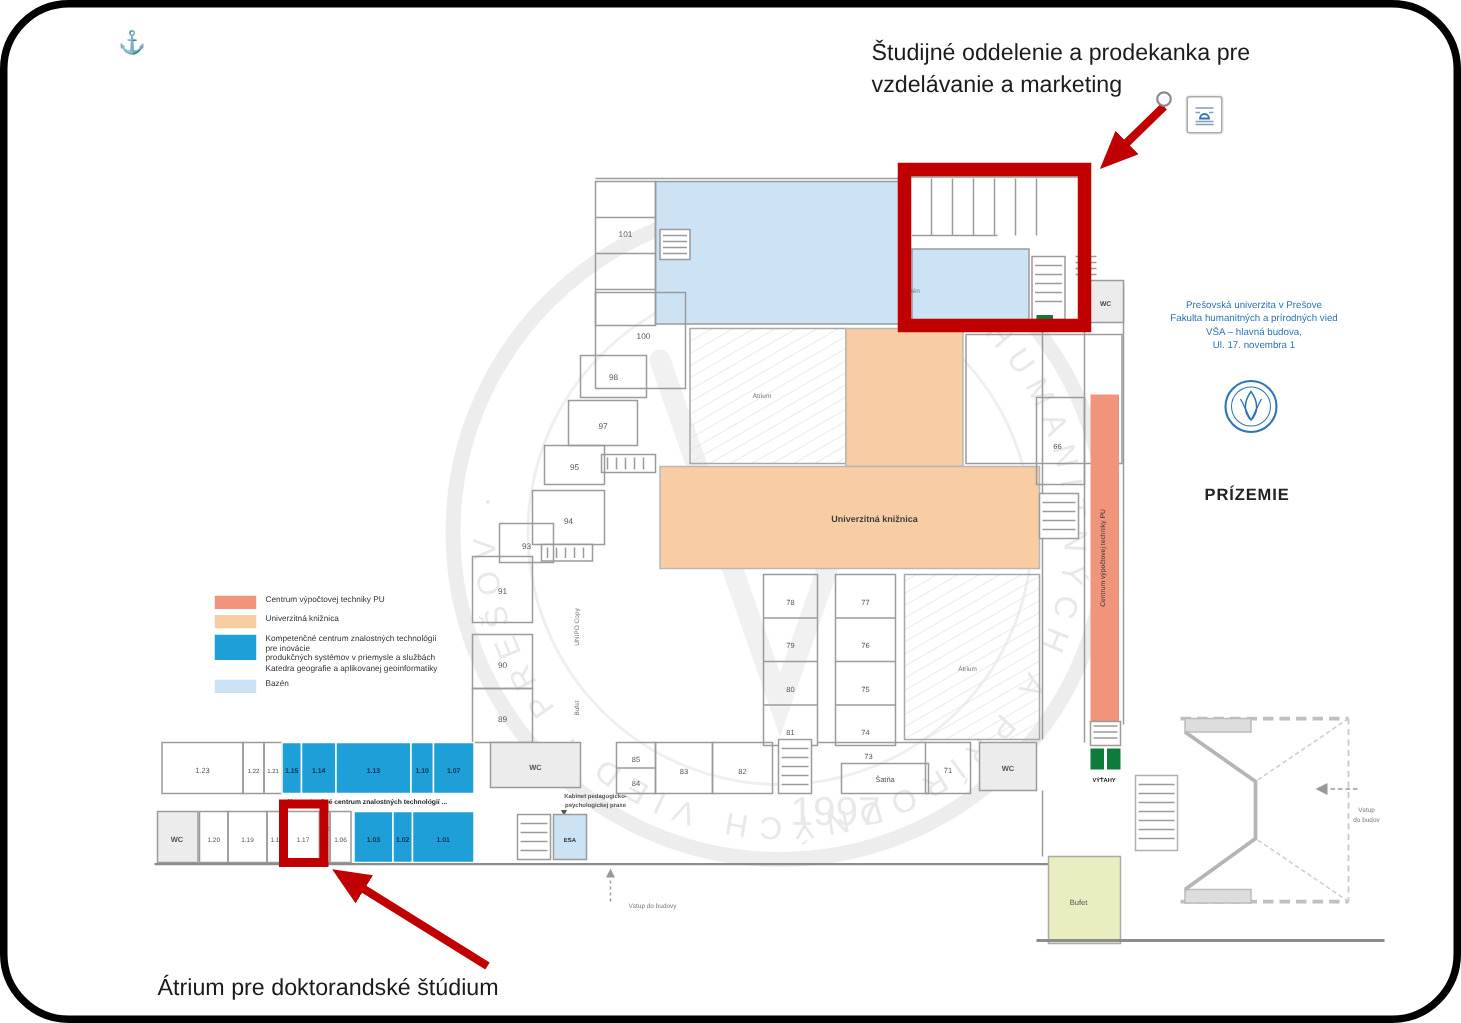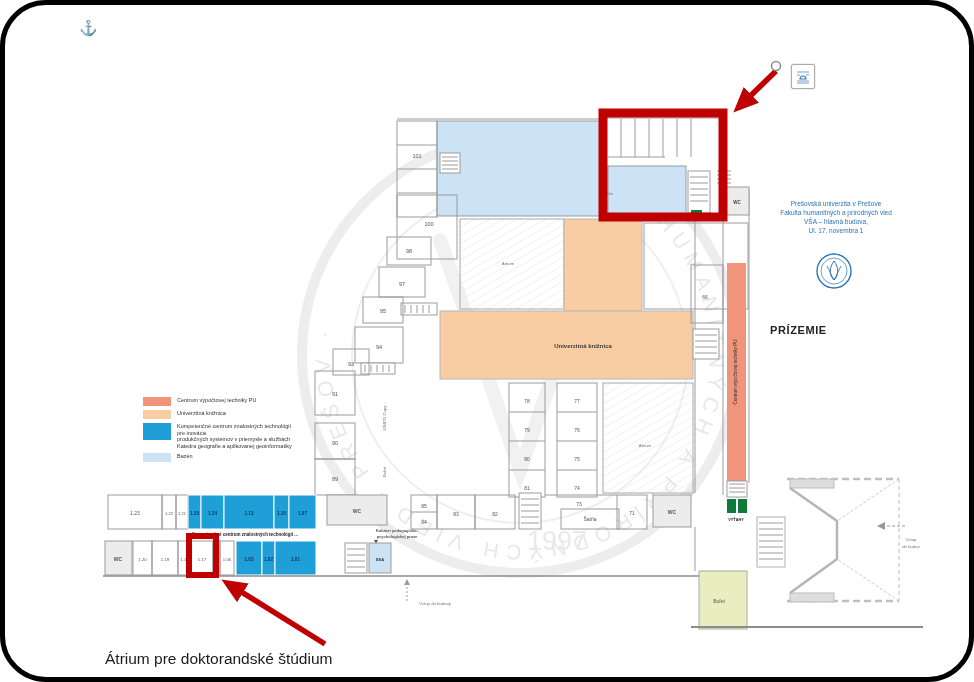--- a/index.html
+++ b/index.html
@@ -25,20 +25,24 @@
   .wallg{fill:#ECECEC;stroke:#9b9b9b;stroke-width:1;}
   .ln{stroke:#9b9b9b;stroke-width:1;fill:none;}
 </style>
 </head>
 <body>
 
 <div class="frame">
 
   <div class="abs anchor" style="left:74px;top:14px;">⚓</div>
 
+  <div class="abs callout" style="left:576px;top:20px;width:360px;">
+    <div>Študijné oddelenie a prodekanka pre</div>
+    <div>vzdelávanie a marketing</div>
+  </div>
 
   <div class="abs lo-icon" style="left:786px;top:59px;">
     <svg width="16" height="16">
       <line x1="2" y1="3" x2="14" y2="3" stroke="#7f9cc0" stroke-width="1"></line>
       <line x1="2" y1="6" x2="5" y2="6" stroke="#7f9cc0" stroke-width="1"></line>
       <line x1="11" y1="6" x2="14" y2="6" stroke="#7f9cc0" stroke-width="1"></line>
       <path d="M5,10 A3,3 0 0 1 11,10 Z" fill="none" stroke="#2E74B5" stroke-width="1.2"></path>
       <line x1="2" y1="12" x2="14" y2="12" stroke="#7f9cc0" stroke-width="1"></line>
       <line x1="2" y1="14" x2="14" y2="14" stroke="#7f9cc0" stroke-width="1"></line>
     </svg>
@@ -55,21 +59,21 @@
 
   <div class="abs" style="left:810px;top:247px;">
     <svg width="38" height="38">
       <circle cx="19" cy="19" r="17" fill="#fff" stroke="#2E74B5" stroke-width="1.4"></circle>
       <circle cx="19" cy="19" r="13" fill="none" stroke="#2E74B5" stroke-width=".7"></circle>
       <path d="M19,9 C14,16 14,23 19,28 C24,23 24,16 19,9 Z" fill="none" stroke="#2E74B5" stroke-width="1"></path>
       <path d="M12,14 C15,19 16,23 19,28 M26,14 C23,19 22,23 19,28" fill="none" stroke="#2E74B5" stroke-width=".9"></path>
     </svg>
   </div>
 
-  <div class="abs floorlbl" style="left:765px;top:319px;">PRÍZEMIE</div>
+  <div class="abs floorlbl" style="left:798px;top:319px;">PRÍZEMIE</div>
 
   <div class="abs legend" style="left:138px;top:392px;width:150px;">
     <div class="row">
       <svg width="28" height="9">
         <rect width="28" height="9" fill="#F0957C"></rect>
         </svg>
       <div>Centrum výpočtovej techniky PU</div>
     </div>
     <div class="row">
       <svg width="28" height="9">

